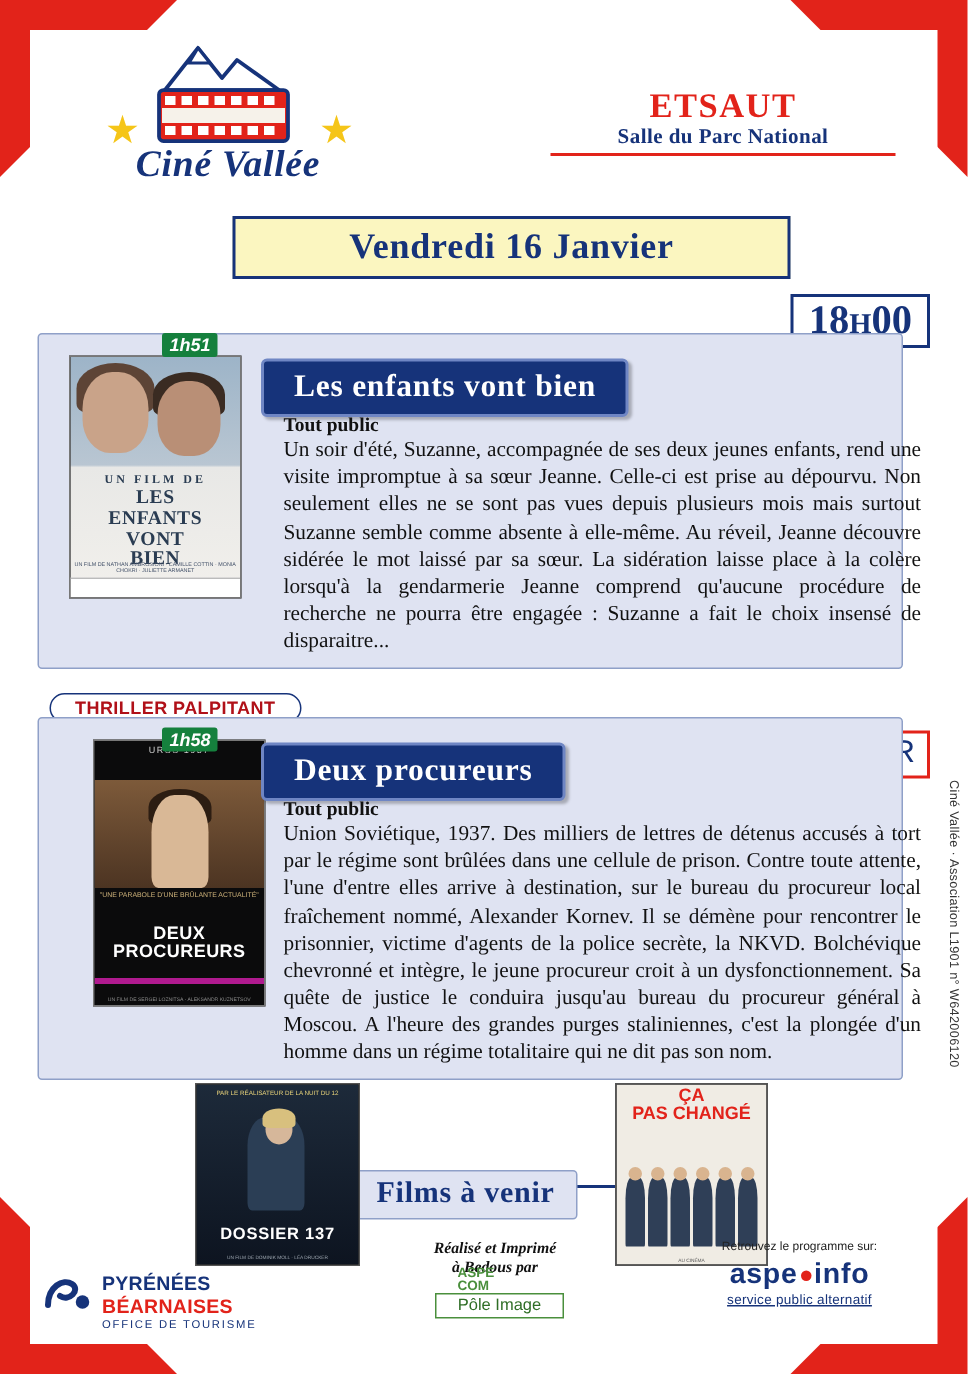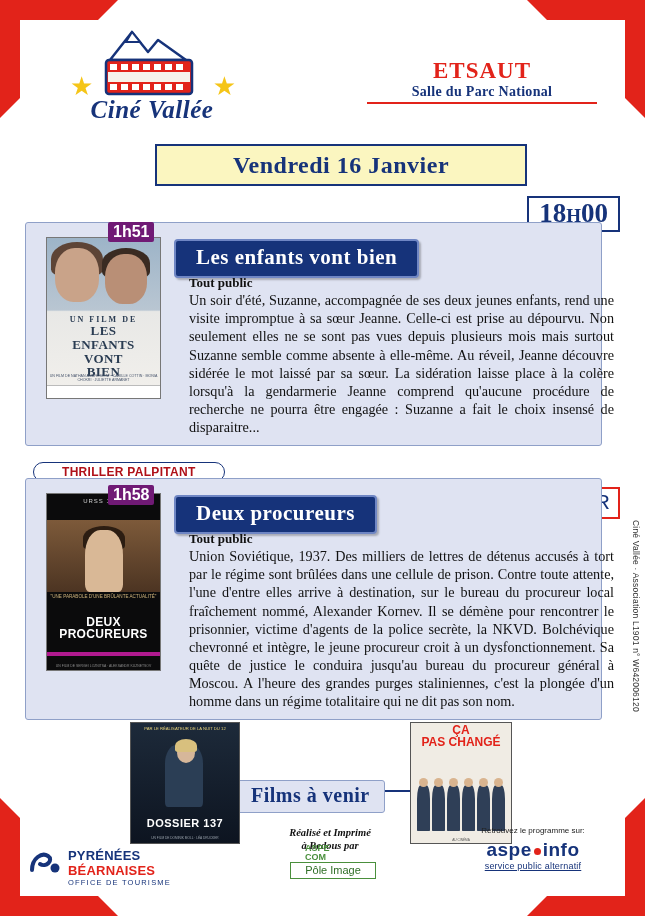--- a/index.html
+++ b/index.html
@@ -181,32 +181,33 @@
   .poster {
     position: absolute;
     left: 20px;
     top: 14px;
     width: 113px;
     height: 160px;
     border: 1px solid #777;
     overflow: hidden;
     background: #222;
   }
-  #film2 .poster { height: 176px; }
+  #film2 .poster { height: 176px; margin-left: 16px; }
 
   .duration {
     position: absolute;
-    background: #701a75;
+    background: #15803d;
     color: #ffffff;
     font-family: "Liberation Sans", sans-serif;
     font-weight: bold;
-    font-size: 16px;
+    font-size: 12px;
     padding: 1px 5px;
     border-radius: 2px;
     z-index: 5;
+    font-style: italic;
   }
   #dur1 { left: 108px; top: 222px; }
   #dur2 { left: 108px; top: 485px; }
 
   .title-plate {
     position: absolute;
     left: 148px;
     top: 16px;
     background: #16337a;
     border: 2px solid #6f86c4;
@@ -246,21 +247,21 @@
   #film2 .synopsis { top: 68px; width: 425px; }
 
   
   .genre-tag {
     position: absolute;
     left: 33px;
     top: 462px;
     background: #ffffff;
     border: 1px solid #16337a;
     border-radius: 10px;
-    padding: 2px 28px;
+    padding: 2px 16px;
     font-family: "Liberation Sans", sans-serif;
     font-weight: bold;
     font-size: 12px;
     color: #b01018;
     letter-spacing: 0.3px;
   }
 
   
   .side-text {
     position: absolute;

